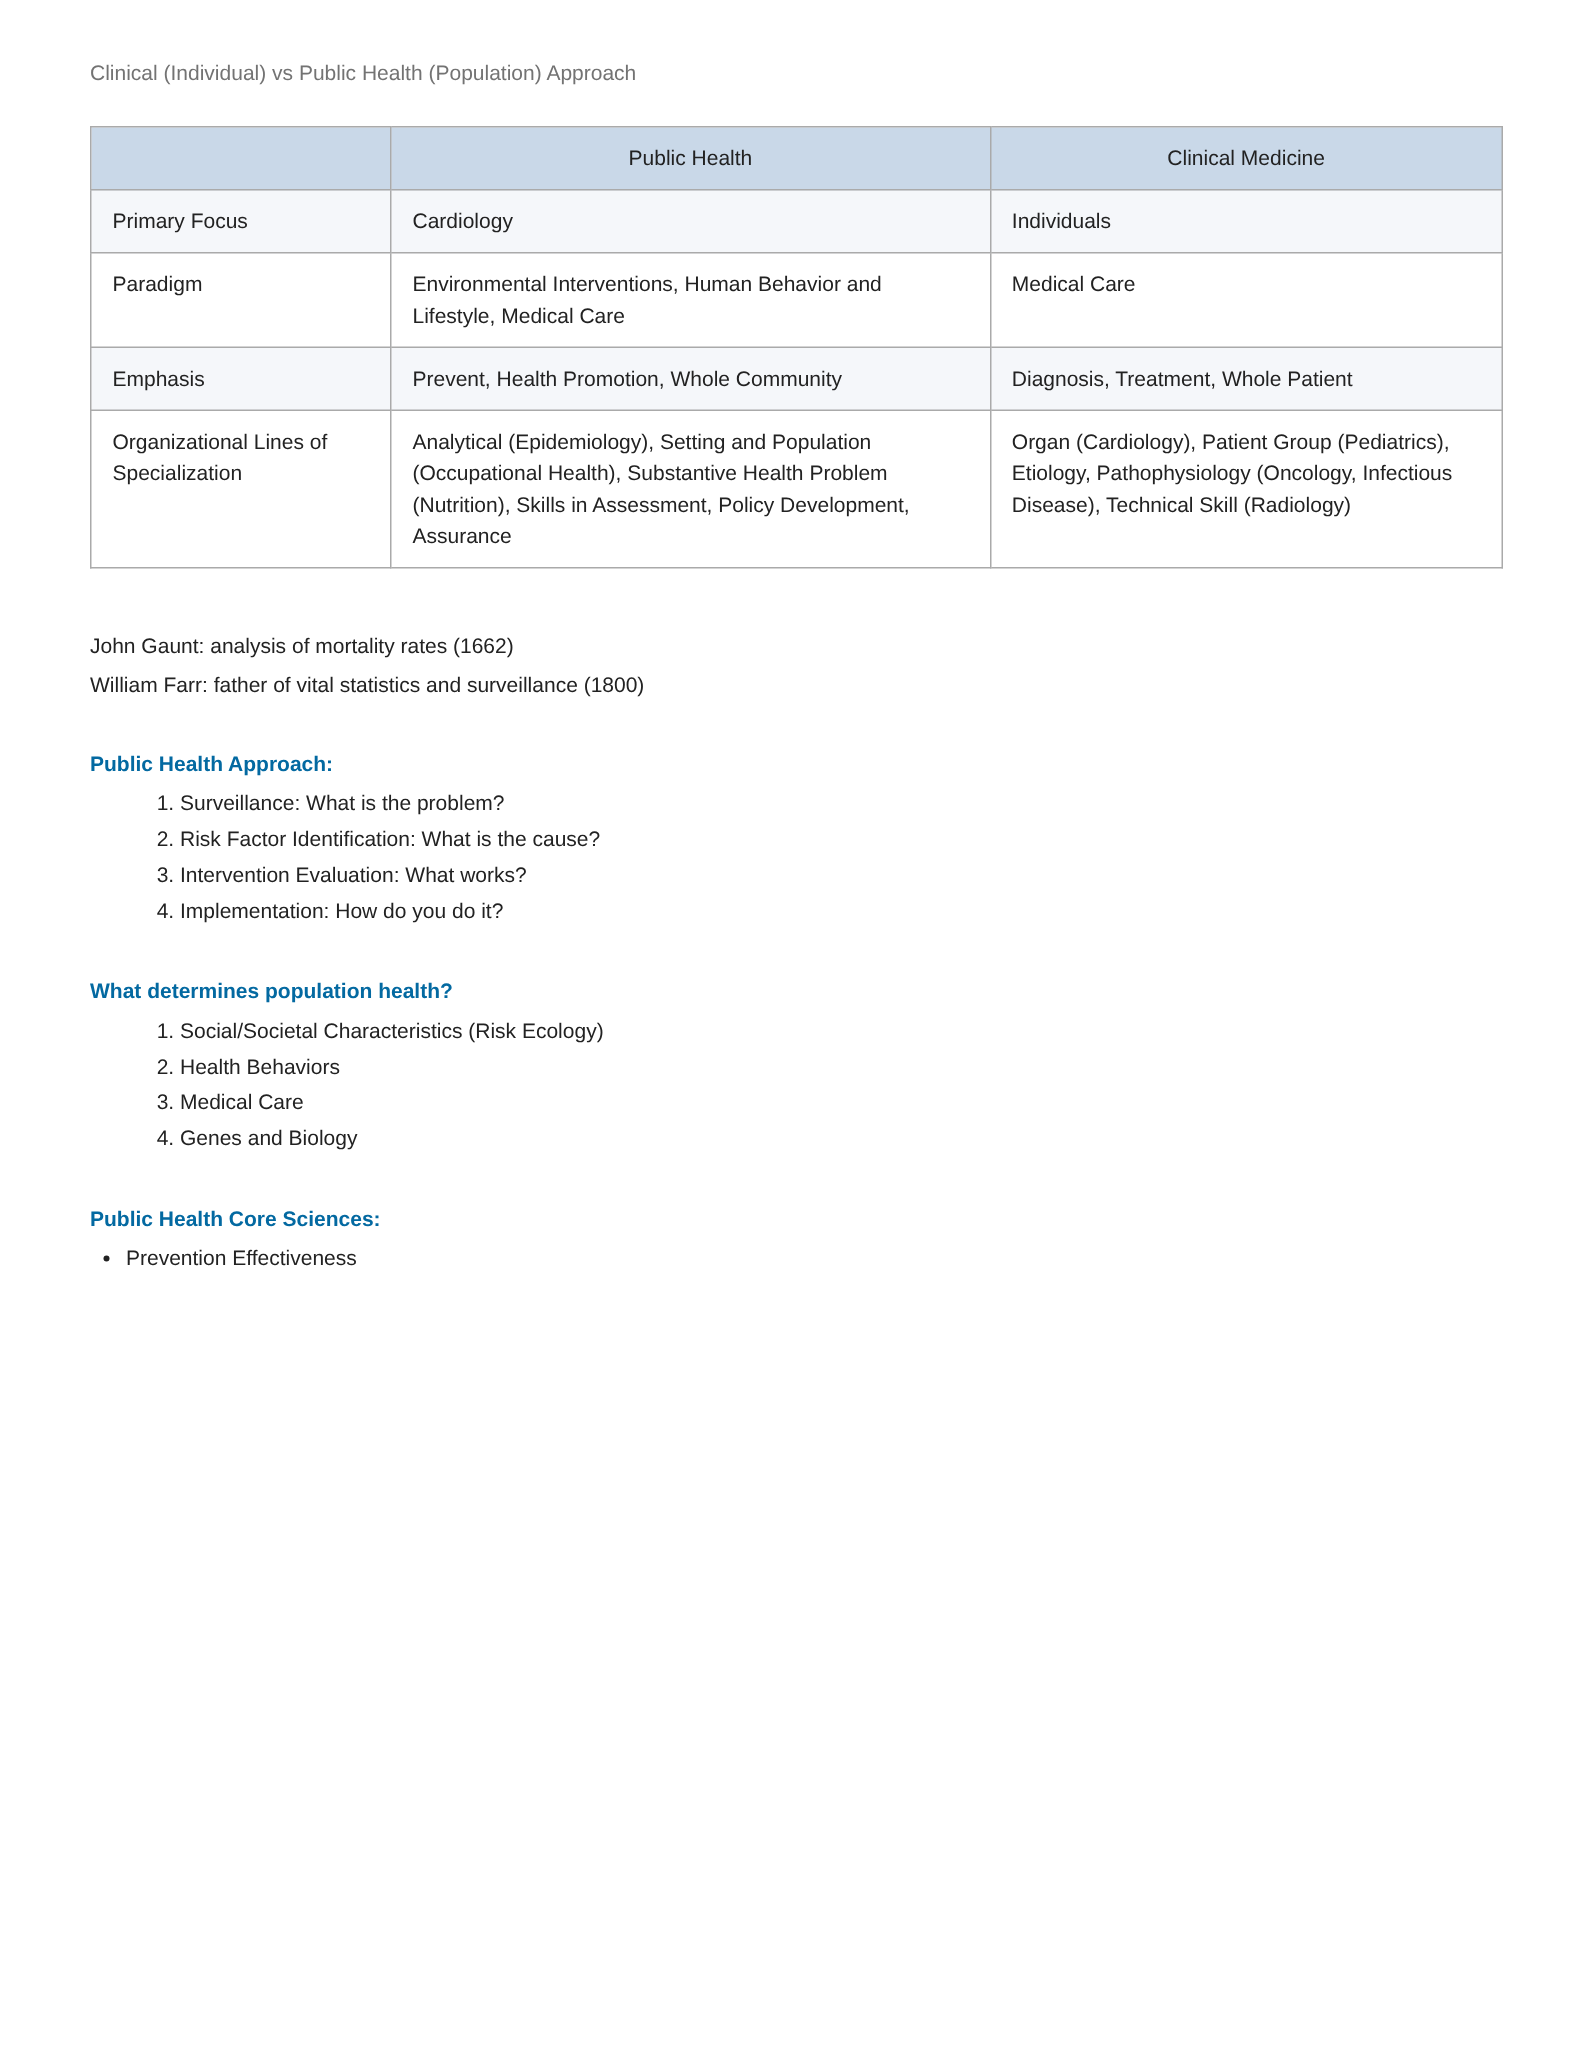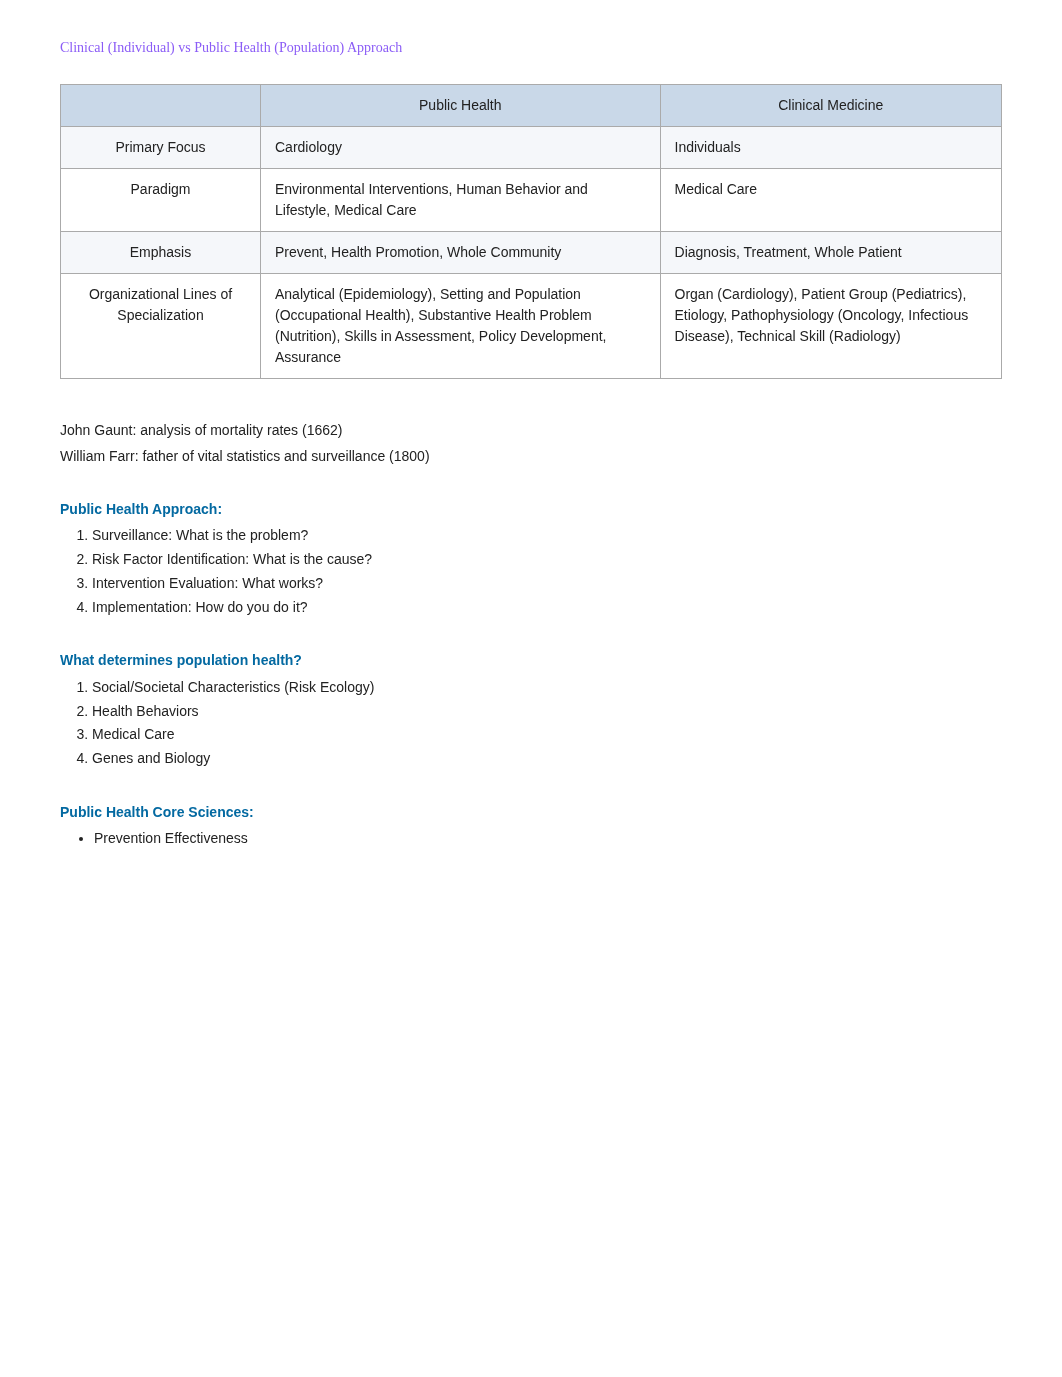--- a/index.html
+++ b/index.html
@@ -13,23 +13,22 @@
       font-family: Arial, Helvetica, sans-serif;
       font-size: 14px;
       color: #222222;
       width: 1062px;
       min-height: 1377px;
       padding: 40px 60px;
     }
 
     .page-title {
       font-size: 14px;
-      color: #8b5cf6;
+      color: #737373;
       margin-bottom: 12px;
-      font-family: Liberation Serif, serif;
     }
 
     table {
       border-collapse: collapse;
       width: 100%;
       margin-bottom: 40px;
       margin-top: 28px;
     }
 
     table th, table td {
@@ -48,21 +47,20 @@
     table tbody tr:nth-child(odd) td {
       background-color: #f5f7fa;
     }
 
     table tbody tr:nth-child(even) td {
       background-color: #ffffff;
     }
 
     table td:first-child {
       width: 200px;
-      text-align: center;
     }
 
     table td:nth-child(2),
     table td:nth-child(3) {
       width: calc((100% - 200px) / 2);
     }
 
     .section {
       margin-bottom: 30px;
     }
@@ -74,32 +72,32 @@
     }
 
     .section-heading {
       font-size: 14px;
       font-weight: bold;
       margin-bottom: 8px;
       color: #0369a1;
     }
 
     .ordered-list {
-      margin-left: 32px;
+      margin-left: 60px;
       margin-top: 4px;
     }
 
     .ordered-list li {
       font-size: 14px;
       line-height: 1.7;
       list-style-type: decimal;
     }
 
     .bullet-list {
-      margin-left: 34px;
+      margin-left: 24px;
       margin-top: 4px;
     }
 
     .bullet-list li {
       font-size: 14px;
       line-height: 1.7;
       list-style-type: disc;
     }
   </style>
 </head>

